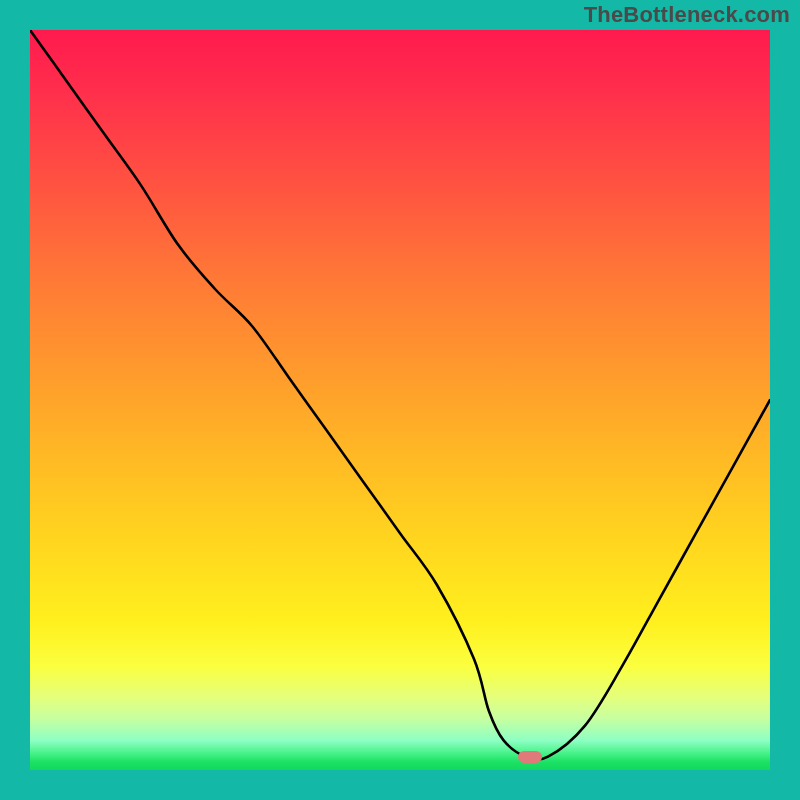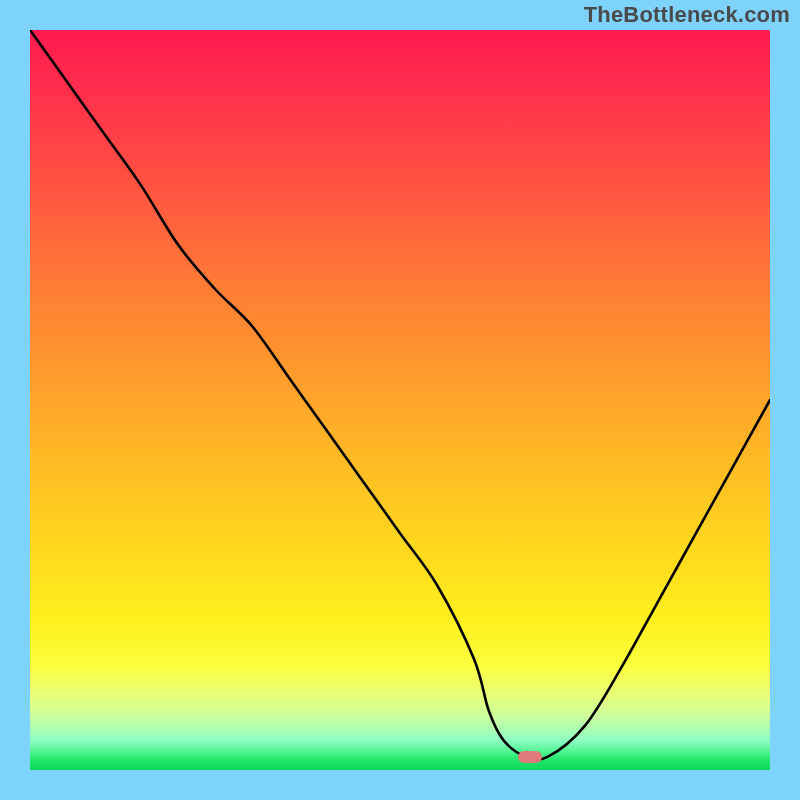--- a/index.html
+++ b/index.html
@@ -8,21 +8,21 @@
     width: 800px;
     height: 800px;
     background: #000;
     overflow: hidden;
     font-family: Arial, Helvetica, sans-serif;
   }
   .frame {
     position: relative;
     width: 800px;
     height: 800px;
-    background: #7dd3fc;
+    background: #14b8a6;
   }
   .watermark {
     position: absolute;
     top: 2px;
     right: 10px;
     color: #4a4a4a;
     font-size: 22px;
     font-weight: 600;
     letter-spacing: 0.2px;
     user-select: none;

